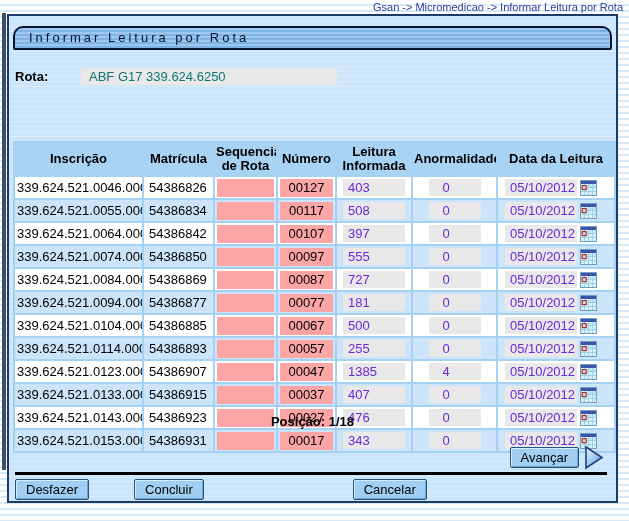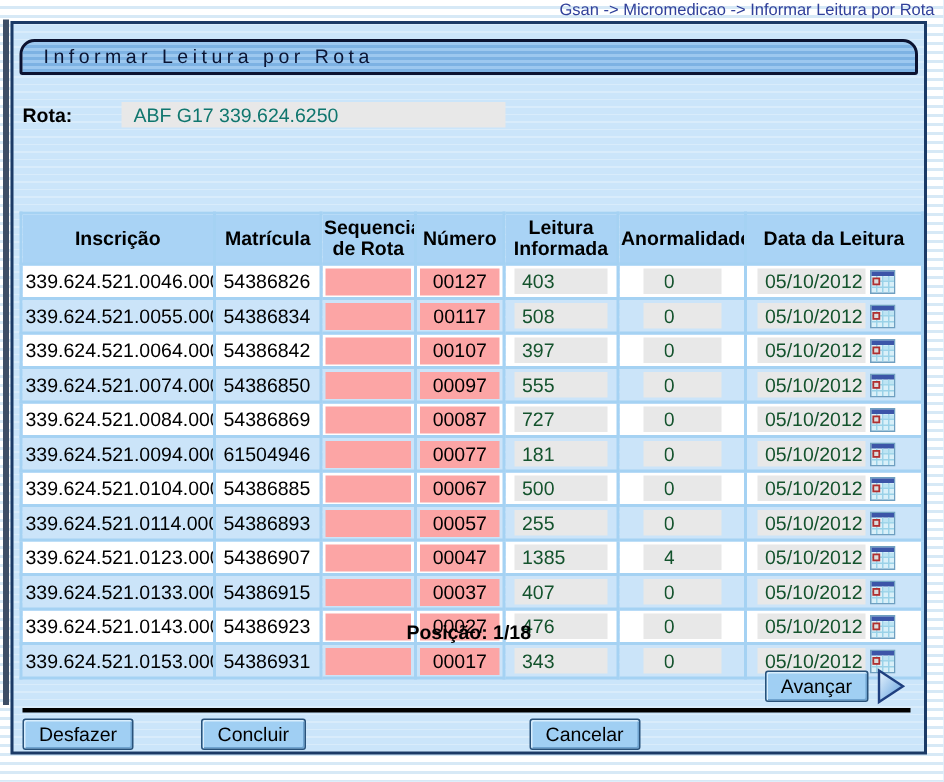--- a/index.html
+++ b/index.html
@@ -54,21 +54,21 @@
   td.c-insc { padding-left:2px; white-space:nowrap; }
   td.c-mat  { padding-left:5px; white-space:nowrap; }
   td.c-seq, td.c-num { text-align:center; }
   .white-input {
     width:92%; height:18px; border:none; outline:none; background:#fca5a5;
     font-family:inherit; font-size:13px; color:#000; text-align:center;
   }
   td.c-lei { padding-left:6px; }
   .gray-input {
     height:17px; border:none; outline:none; background:#e8e8e8;
-    font-family:inherit; font-size:13px; color:#14532d; padding-left:5px;
+    font-family:inherit; font-size:13px; color:#6d28d9; padding-left:5px;
   }
   .gray-input.lei { width:62px; }
   td.c-ano { text-align:center; }
   .gray-input.ano { width:52px; padding-left:14px; }
   td.c-dat { padding-left:7px; }
   .date-wrap { display:flex; align-items:center; gap:3px; }
   .gray-input.date { width:72px; }
   .cal-btn { display:inline-block; width:17px; height:16px; cursor:pointer; line-height:0; }
   .pos-label {
     position:absolute; top:398px; left:0; width:100%;
@@ -224,21 +224,21 @@
                   <rect x="1" y="1" width="15" height="3" fill="#3c55a8"></rect>
                   <path d="M4.5 4v11 M8.5 4v11 M12.5 4v11 M1 7.5h15 M1 11.5h15" stroke="#9ad2e8" stroke-width="1" fill="none"></path>
                   <rect x="9" y="4.5" width="7" height="3" fill="#aadcee" opacity="0.6"></rect>
                   <rect x="2.2" y="5.6" width="4" height="4" fill="#dcdcdc" stroke="#b03030" stroke-width="1.2"></rect>
                 </svg></span>
             </span>
           </td>
         </tr>
         <tr class="alt">
           <td class="c-insc">339.624.521.0094.000</td>
-          <td class="c-mat">61504946</td>
+          <td class="c-mat">54386877</td>
           <td class="c-seq"><input class="white-input" value="" style=""></td>
           <td class="c-num"><input class="white-input" value="00077" style=""></td>
           <td class="c-lei"><input class="gray-input lei" value="181" style=""></td>
           <td class="c-ano"><input class="gray-input ano" value="0" style=""></td>
           <td class="c-dat">
             <span class="date-wrap">
               <input class="gray-input date" value="05/10/2012" style="">
               <span class="cal-btn"><svg width="17" height="16" viewBox="0 0 17 16">
                   <rect x="0.5" y="0.5" width="16" height="15" fill="#d9f0f9" stroke="#6f9fc0"></rect>
                   <rect x="1" y="1" width="15" height="3" fill="#3c55a8"></rect>

